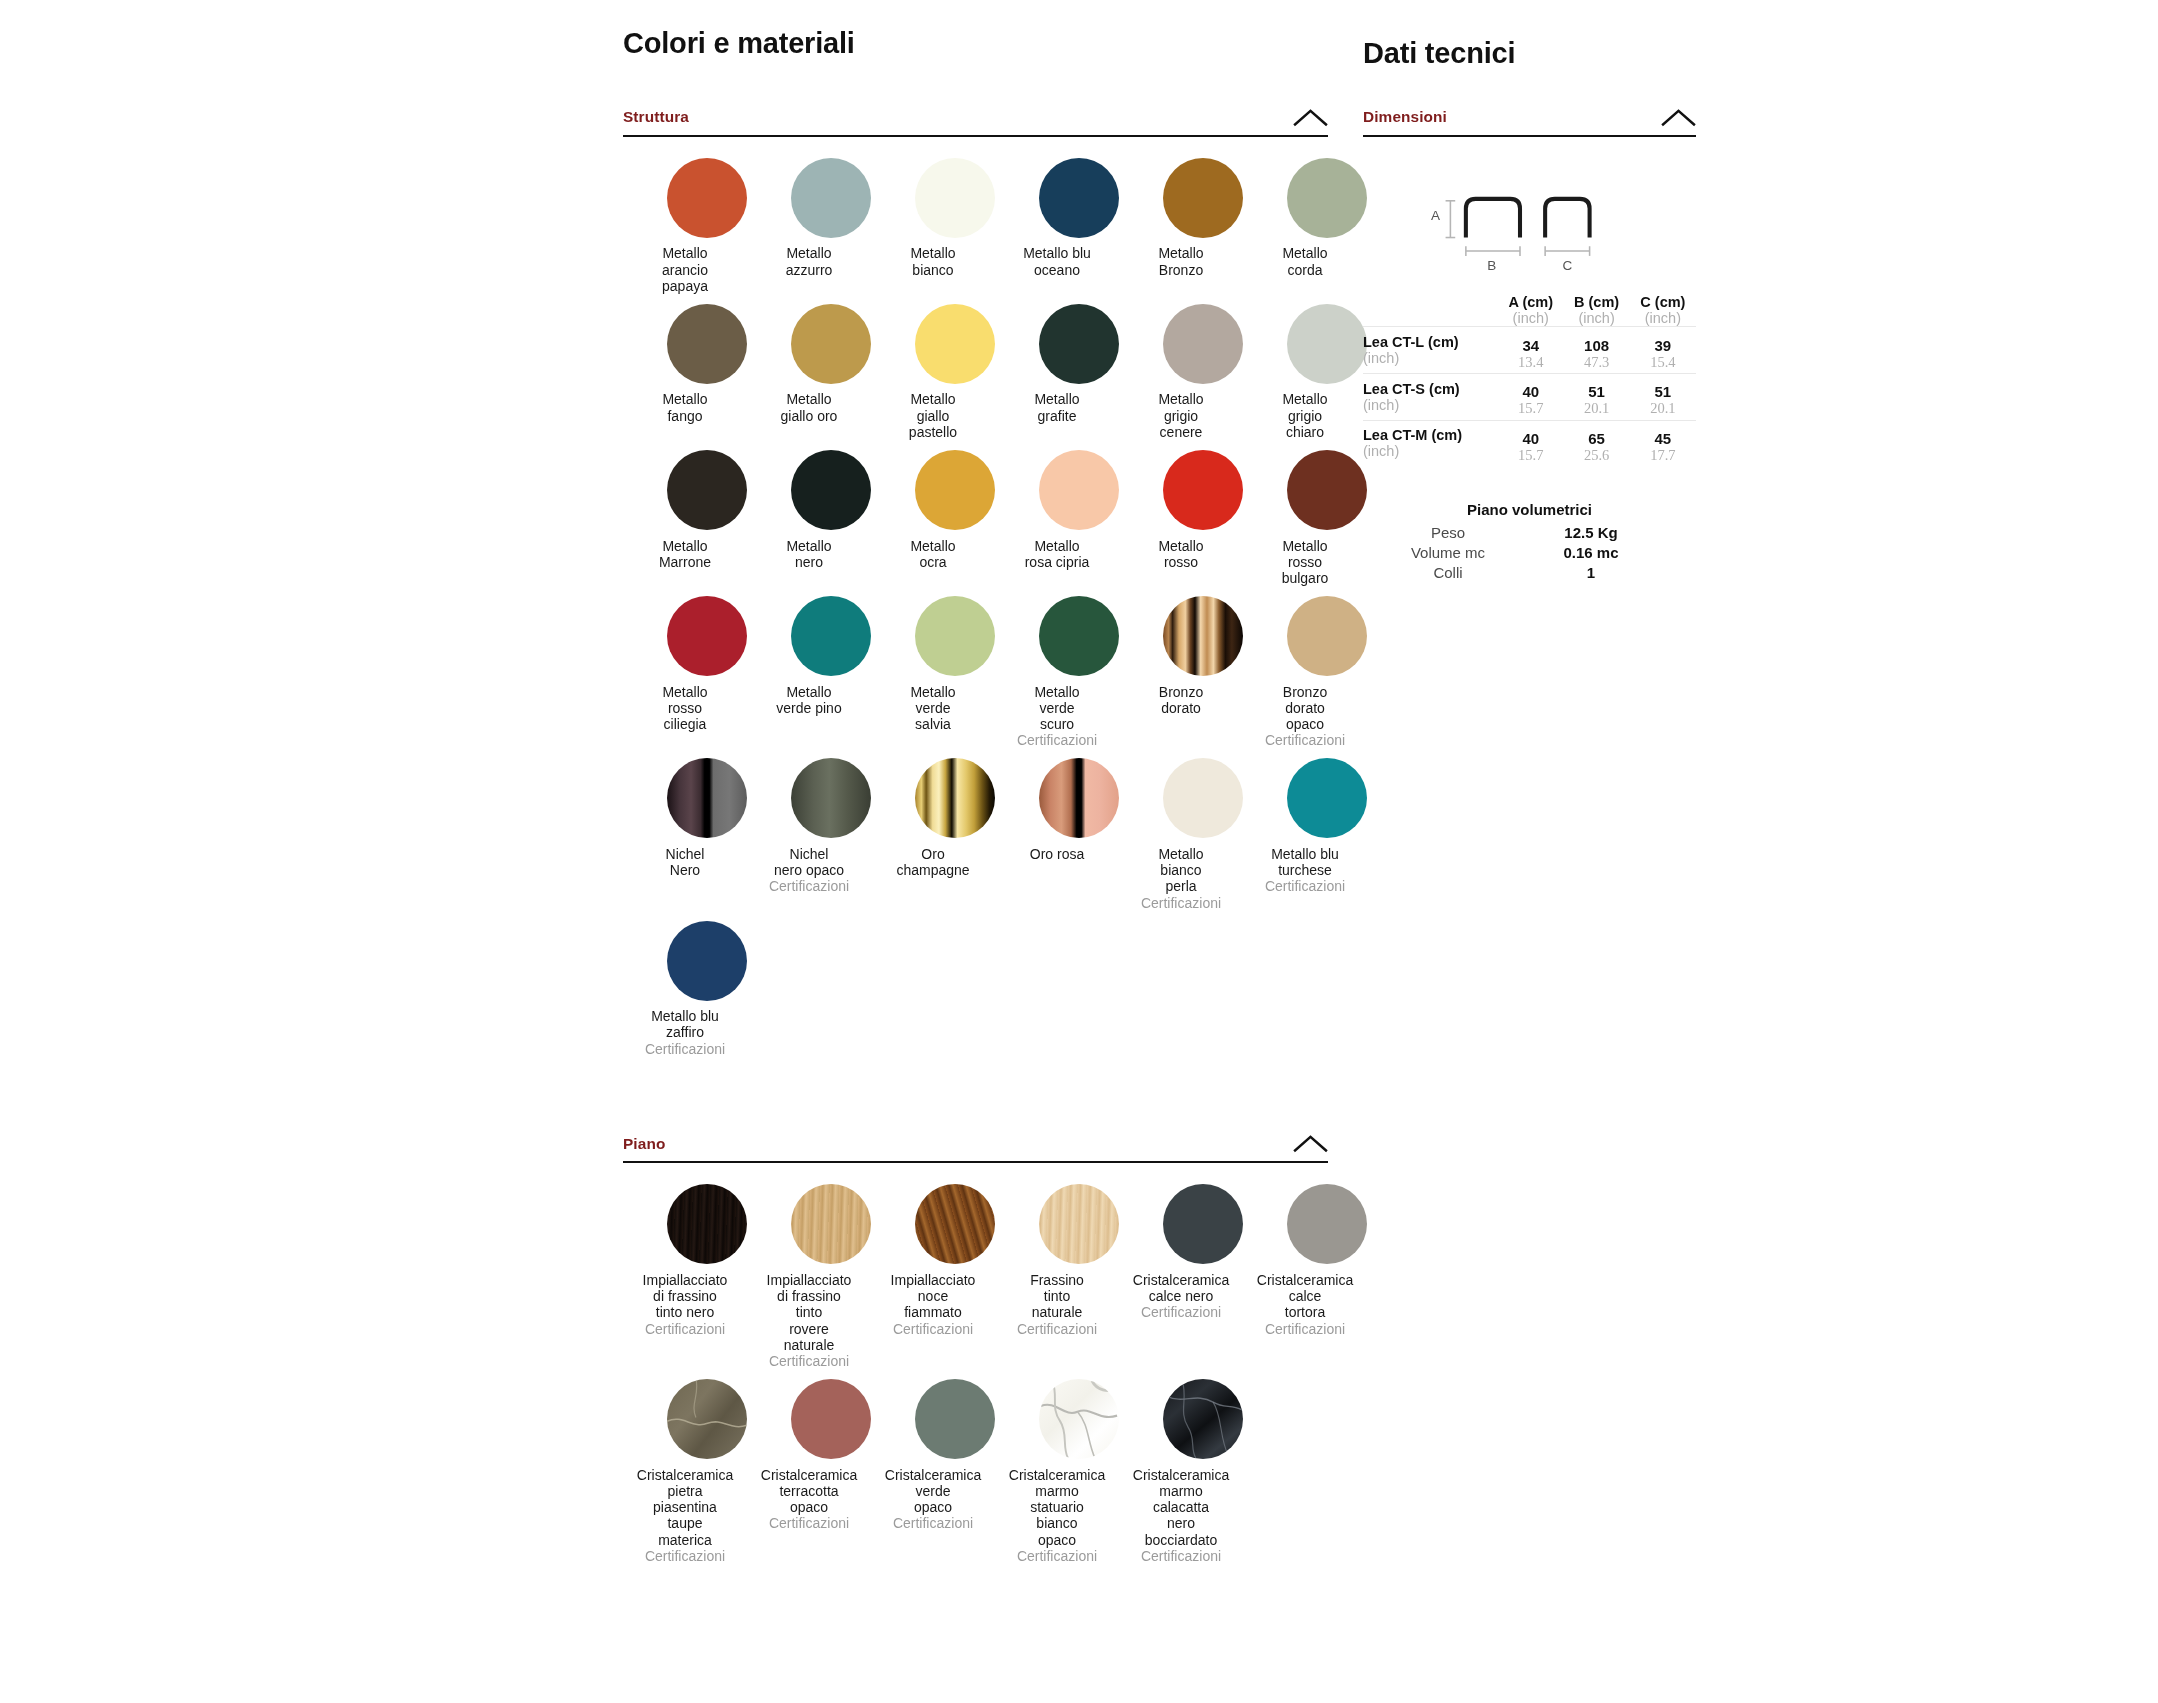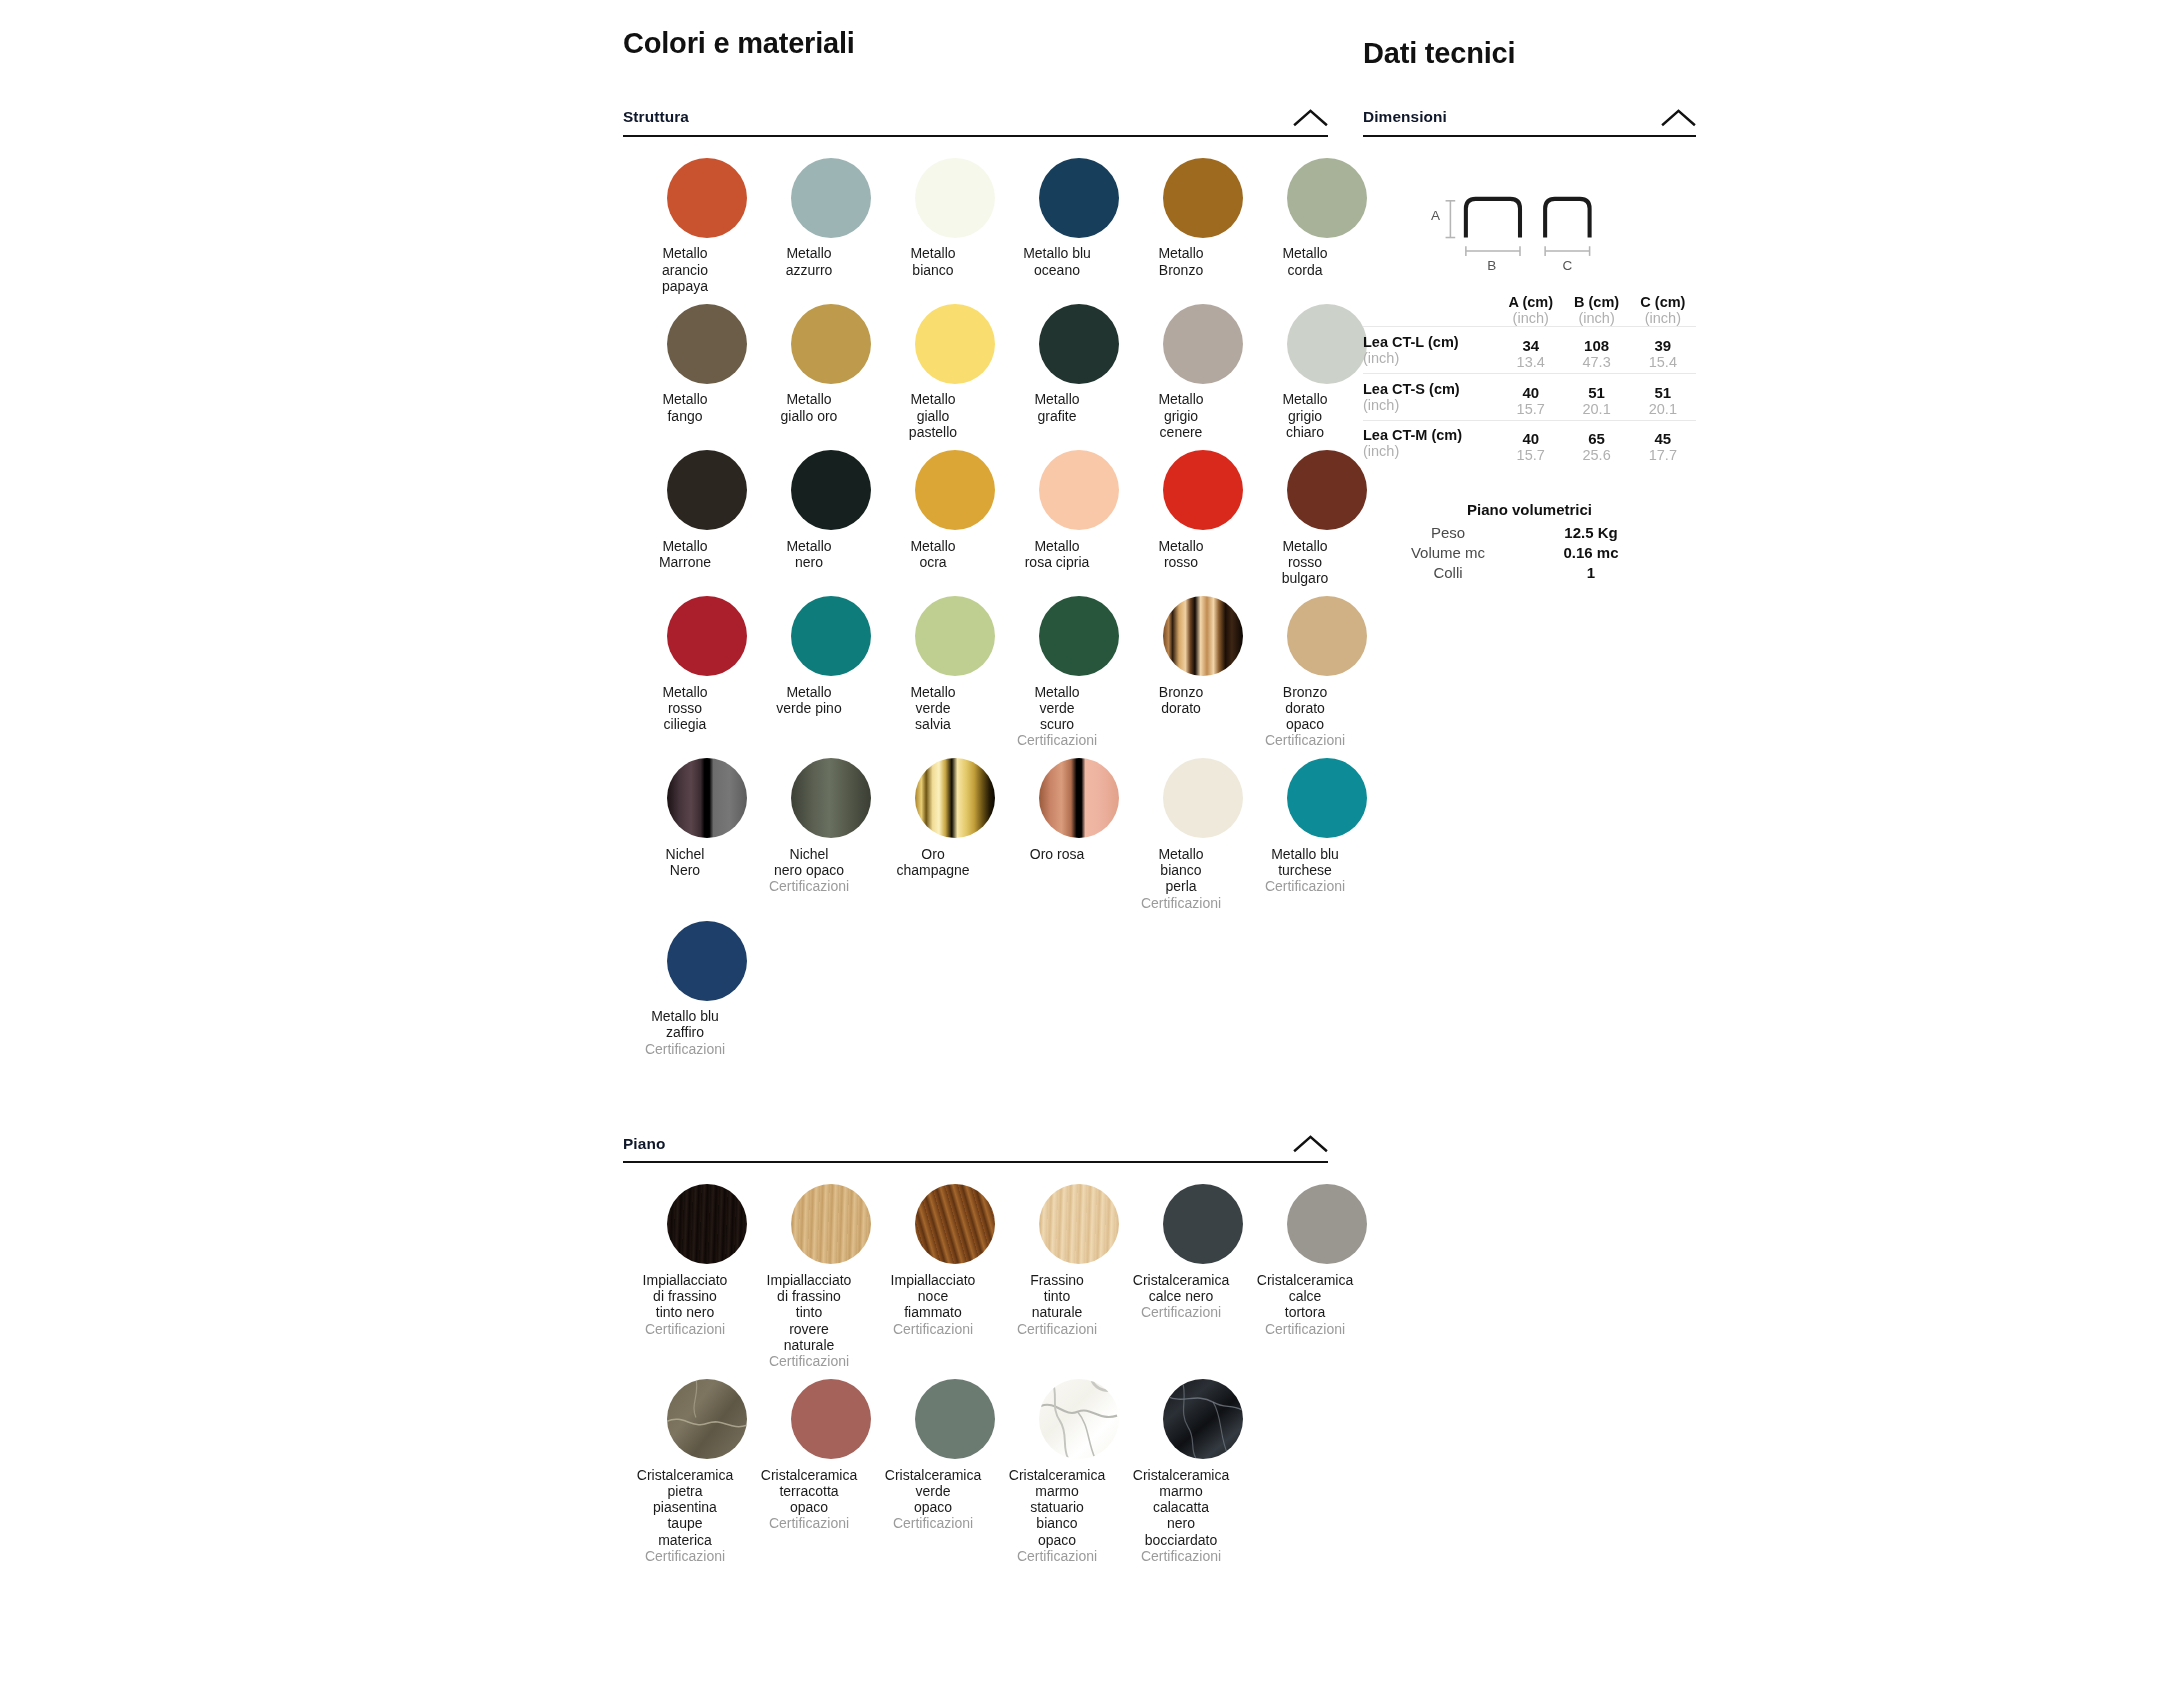--- a/index.html
+++ b/index.html
@@ -30,21 +30,21 @@
   
   .sec-head {
     position: relative;
     border-bottom: 2.9px solid #111;
     padding-bottom: 8.7px;
   }
   .sec-head .sec-title {
     font-size: 15.4px;
     font-weight: 700;
     letter-spacing: 0.1px;
-    color: #0f172a;
+    color: #7f1d1d;
   }
   .chev {
     position: absolute;
     right: 0;
     bottom: 7.7px;
     width: 35px;
     height: 19.3px;
   }
   .chev svg { display: block; width: 35px; height: 19.3px; }
 
@@ -132,20 +132,21 @@
     font-weight: 700;
     color: #111;
     text-align: center;
     padding: 6.8px 0 0 0 !important;
   }
   .in-val {
     display: block;
     font-size: 14.5px;
     font-weight: 400;
     color: #b0b0b0;
+    font-family: Liberation Serif, serif;
   }
 
   
   .vol-block { margin-top: 35px; }
   .vol-title {
     font-size: 15px;
     font-weight: 700;
     color: #111;
     text-align: center;
     margin-bottom: 5.8px;

